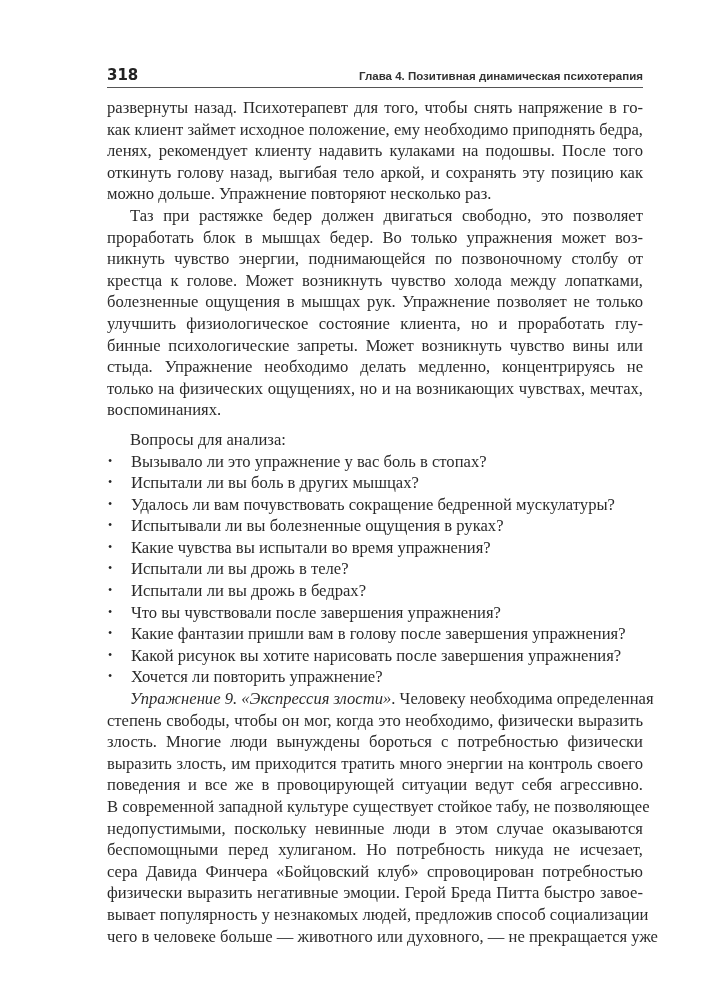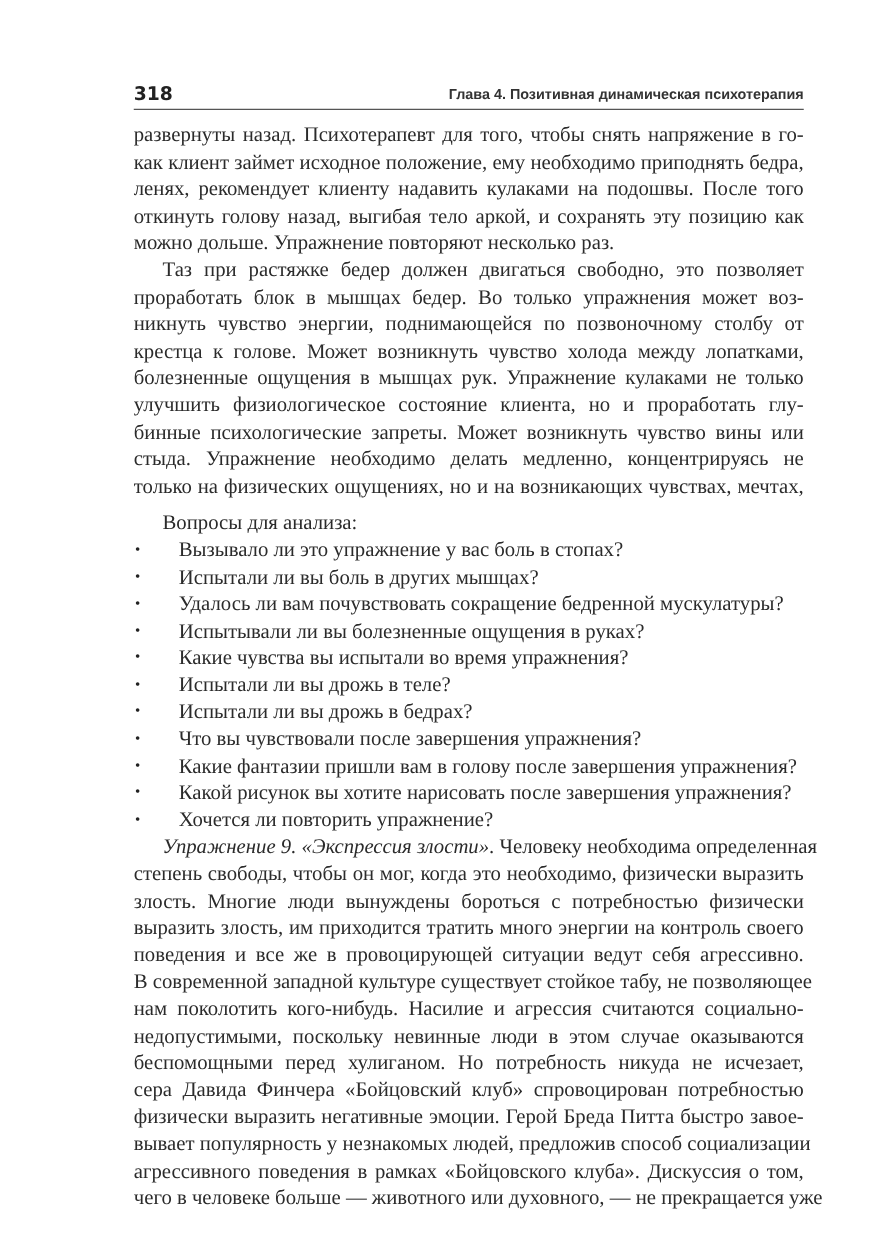--- a/index.html
+++ b/index.html
@@ -8,21 +8,21 @@
   .page-num { position: absolute; left: 0; top: 0; font-family: "DejaVu Sans", sans-serif; font-weight: bold; font-size: 15px; line-height: 18px; color: #222; text-align: center; }
   .running-head { position: absolute; right: 0; top: 2px; font-family: Liberation Sans, sans-serif; font-weight: bold; font-size: 11.5px; line-height: 16px; color: #333; }
   .body { position: absolute; left: 107px; top: 97px; width: 536px; font-family: "Liberation Serif", serif; font-size: 16.6px; line-height: 21.6px; color: #2b2b2b; }
   .line { display: block; white-space: nowrap; text-align: justify; text-align-last: justify; height: 21.6px; }
   .line.last { text-align-last: left; }
   .indent { padding-left: 23px; }
   .gap { height: 8px; }
   .qlabel { padding-left: 23px; text-align-last: left; }
   .bullet-item { display: flex; height: 21.6px; white-space: nowrap; }
   .bullet { width: 23px; padding-left: 1px; font-size: 12px; line-height: 21.6px; color: #222; }
-  .bullet-text { flex: 1; margin-left: 12px; }
+  .bullet-text { flex: 1; }
   .ital { font-style: italic; }
 </style>
 </head>
 <body>
 
 <div class="header">
   <span class="page-num">318</span>
   <span class="running-head">Глава 4. Позитивная динамическая психотерапия</span>
 </div>
 
@@ -33,25 +33,26 @@
     <span class="line">ленях, рекомендует клиенту надавить кулаками на подошвы. После того</span>
     <span class="line">откинуть голову назад, выгибая тело аркой, и сохранять эту позицию как</span>
     <span class="line last">можно дольше. Упражнение повторяют несколько раз.</span>
   </div>
 
   <div>
     <span class="line indent">Таз при растяжке бедер должен двигаться свободно, это позволяет</span>
     <span class="line">проработать блок в мышцах бедер. Во только упражнения может воз-</span>
     <span class="line">никнуть чувство энергии, поднимающейся по позвоночному столбу от</span>
     <span class="line">крестца к голове. Может возникнуть чувство холода между лопатками,</span>
-    <span class="line">болезненные ощущения в мышцах рук. Упражнение кулаками не только</span>
+    <span class="line">болезненные ощущения в мышцах рук. Упражнение позволяет не только</span>
     <span class="line">улучшить физиологическое состояние клиента, но и проработать глу-</span>
     <span class="line">бинные психологические запреты. Может возникнуть чувство вины или</span>
     <span class="line">стыда. Упражнение необходимо делать медленно, концентрируясь не</span>
     <span class="line">только на физических ощущениях, но и на возникающих чувствах, мечтах,</span>
+    <span class="line last">воспоминаниях.</span>
   </div>
 
   <div class="gap"></div>
 
   <div>
     <span class="line qlabel">Вопросы для анализа:</span>
     <div>
       <div class="bullet-item">
           <span class="bullet">•</span>
           <span class="bullet-text">Вызывало ли это упражнение у вас боль в стопах?</span>
@@ -99,22 +100,20 @@
     </div>
   </div>
 
   <div>
     <span class="line indent"><span class="ital">Упражнение 9. «Экспрессия злости»</span><span>. Человеку необходима определенная</span></span>
     <span class="line">степень свободы, чтобы он мог, когда это необходимо, физически выразить</span>
     <span class="line">злость. Многие люди вынуждены бороться с потребностью физически</span>
     <span class="line">выразить злость, им приходится тратить много энергии на контроль своего</span>
     <span class="line">поведения и все же в провоцирующей ситуации ведут себя агрессивно.</span>
     <span class="line">В современной западной культуре существует стойкое табу, не позволяющее</span>
-    <span class="line">нам поколотить кого-нибудь. Насилие и агрессия считаются социально-</span>
     <span class="line">недопустимыми, поскольку невинные люди в этом случае оказываются</span>
     <span class="line">беспомощными перед хулиганом. Но потребность никуда не исчезает,</span>
     <span class="line">сера Давида Финчера «Бойцовский клуб» спровоцирован потребностью</span>
     <span class="line">физически выразить негативные эмоции. Герой Бреда Питта быстро завое-</span>
     <span class="line">вывает популярность у незнакомых людей, предложив способ социализации</span>
-    <span class="line">агрессивного поведения в рамках «Бойцовского клуба». Дискуссия о том,</span>
     <span class="line">чего в человеке больше — животного или духовного, — не прекращается уже</span>
   </div>
 </div>
 
 </body></html>

